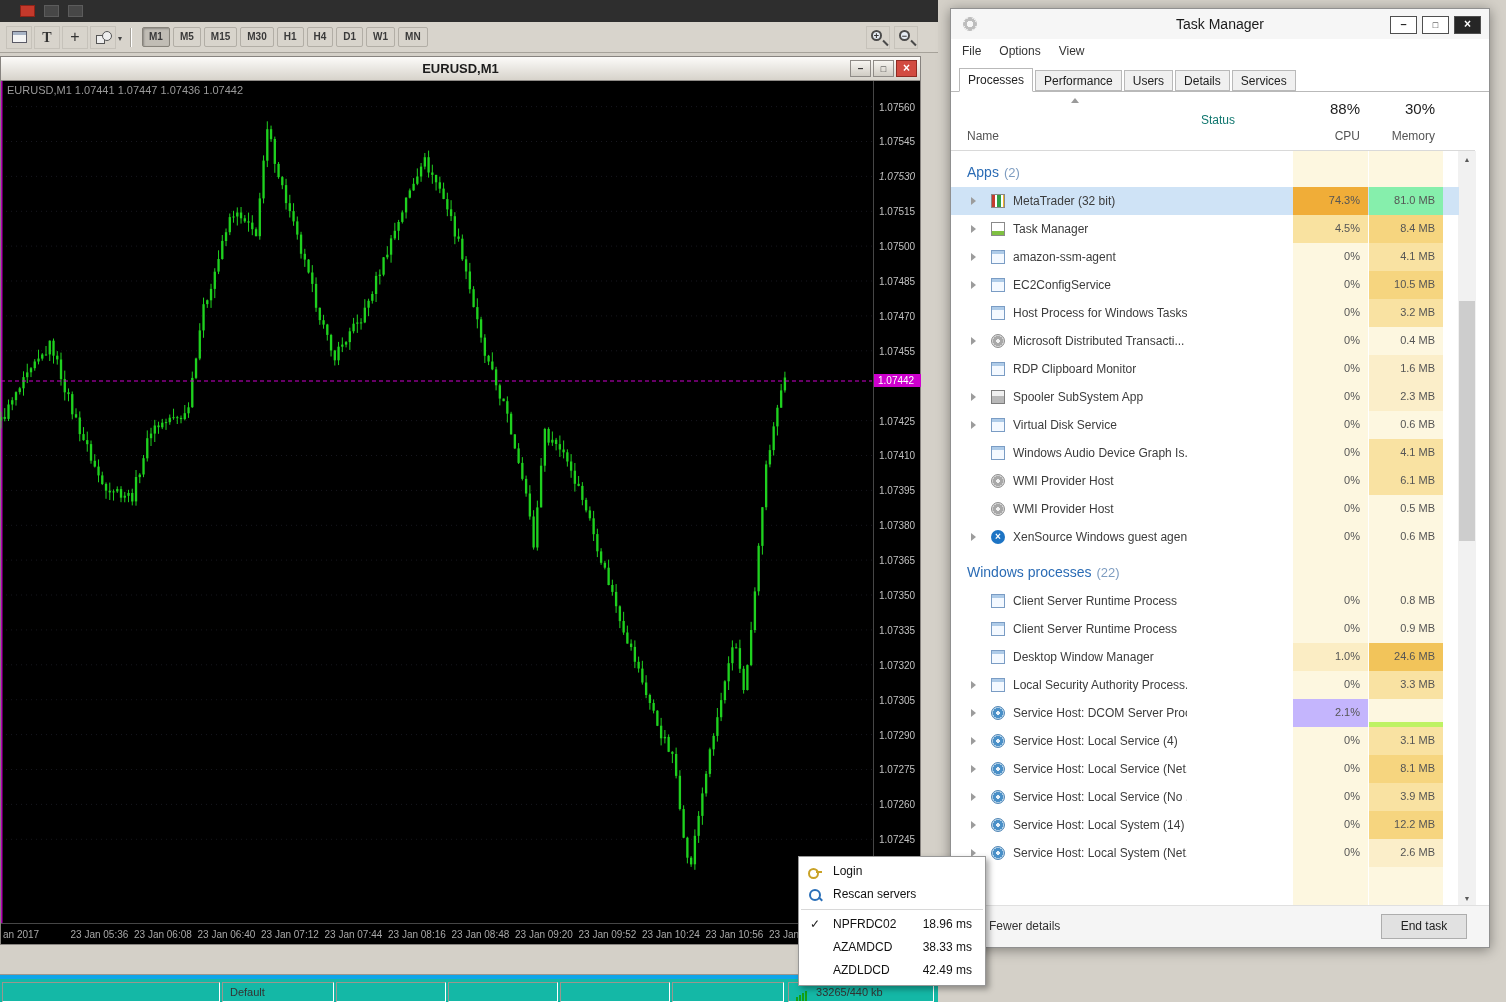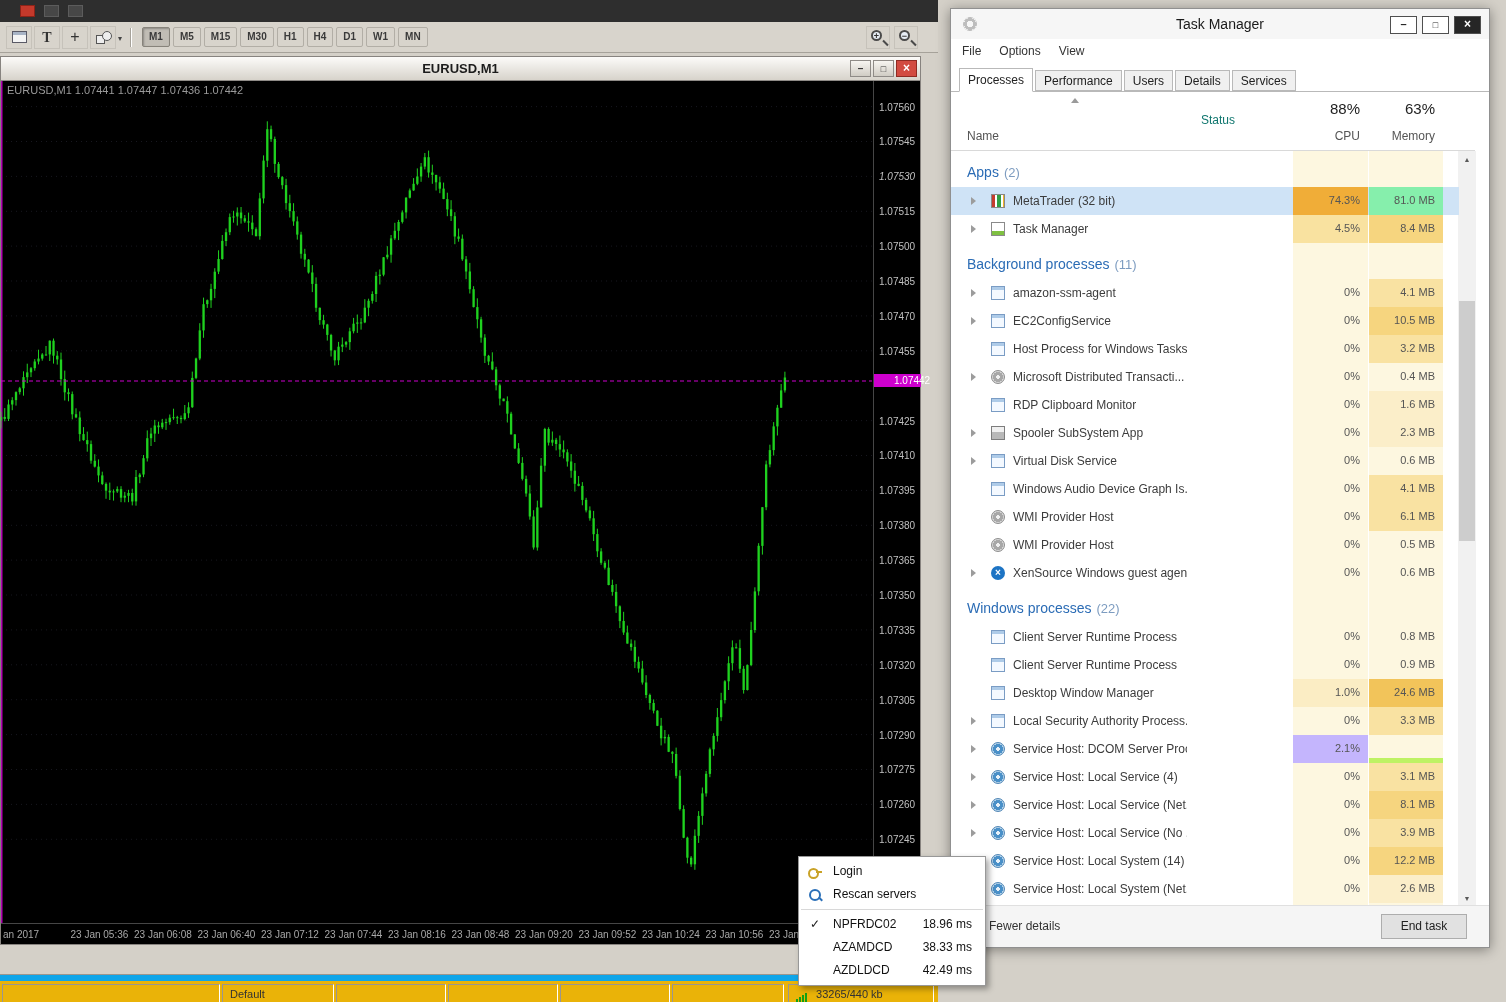--- a/index.html
+++ b/index.html
@@ -46,26 +46,26 @@
   .cw-btn.min::before{content:"–";font-weight:bold;}
   .cw-btn.max::before{content:"□";font-size:9px;}
   .cw-btn.close{background:#d24b41;border-color:#8f2b23;color:#fff;}
   .cw-btn.close::before{content:"×";font-weight:bold;font-size:12px;}
 
   .cw-body{position:absolute;left:0;top:24px;right:0;bottom:0;background:#000;}
   .plot-svg{position:absolute;left:0;top:0;}
   .quote{position:absolute;left:6px;top:3px;font-size:11px;color:#9a9a9a;z-index:3;}
   .price-axis{position:absolute;top:0;right:0;width:47px;height:842px;border-left:1px solid #464646;background:#000;z-index:2;}
   .pl{position:absolute;left:5px;font-size:10px;color:#c0c0c0;}
-  .ptag{position:absolute;left:0;width:47px;height:13px;background:#ce00ce;color:#fff;font-size:10px;line-height:13px;padding-left:20px;}
+  .ptag{position:absolute;left:0;width:47px;height:13px;background:#ce00ce;color:#fff;font-size:10px;line-height:13px;padding-left:4px;}
   .time-axis{position:absolute;left:0;bottom:0;width:872px;height:21px;border-top:1px solid #464646;background:#000;overflow:hidden;z-index:2;}
   .tl{position:absolute;top:5px;font-size:10px;color:#a8a8a8;white-space:nowrap;}
 
   
-  .statusbar{position:absolute;left:0;top:975px;width:938px;height:27px;background:#eab308;border-top:6px solid #0ea5e9;box-shadow:0 -1px 0 #9a968e;}
+  .statusbar{position:absolute;left:0;top:975px;width:938px;height:27px;background:#14b8a6;border-top:4px solid #0ea5e9;box-shadow:0 -1px 0 #9a968e;}
   .sb-cell{position:absolute;top:3px;height:20px;border:1px solid;border-color:#9a968e #ffffff #ffffff #9a968e;
     font-size:11px;line-height:18px;color:#333;padding:0 7px;white-space:nowrap;overflow:hidden;}
   .sb-bars{display:inline-block;margin-right:5px;}
   .sb-bars i{display:inline-block;width:2px;margin-right:1px;background:#13a113;vertical-align:bottom;}
 
   
   #ctx{position:absolute;left:798px;top:856px;width:188px;background:#fff;border:1px solid #989898;
     box-shadow:3px 3px 6px rgba(0,0,0,.35);z-index:50;padding:3px 0;}
   .ctx-item{position:relative;height:23px;font-size:12px;line-height:23px;color:#111;padding-left:34px;}
   .ctx-icon{position:absolute;left:9px;top:5px;width:14px;height:14px;}
@@ -733,42 +733,41 @@
     </span>
   </div>
   <div class="tm-menubar"><span class="menu-item">File</span><span class="menu-item">Options</span><span class="menu-item">View</span></div>
   <div class="tm-tabs"><div class="tm-tab active">Processes</div><div class="tm-tab">Performance</div><div class="tm-tab">Users</div><div class="tm-tab">Details</div><div class="tm-tab">Services</div></div>
   <div class="tm-header">
     <span class="h-caret"></span>
     <span class="h-name">Name</span>
     <span class="h-status">Status</span>
     <span class="h-cpu-pct">88%</span>
     <span class="h-cpu-lbl">CPU</span>
-    <span class="h-mem-pct">63%</span>
+    <span class="h-mem-pct">30%</span>
     <span class="h-mem-lbl">Memory</span>
   </div>
   <div class="tm-list">
     <span class="col-strip strip-cpu"></span>
     <span class="col-strip strip-mem"></span>
   <div class="tm-group"><span class="glabel">Apps</span><span class="gcount">(2)</span></div>
       <div class="tm-row selected">
         <span class="expand"></span>
         <span class="picon ic-metatrader"></span>
         <span class="pname">MetaTrader (32 bit)</span>
         <span class="cell cpu" style="background: rgb(240, 173, 56);">74.3%</span>
         <span class="cell mem" style="background: #86efac;">81.0 MB</span>
       </div>
       <div class="tm-row">
         <span class="expand"></span>
         <span class="picon ic-taskmanager"></span>
         <span class="pname">Task Manager</span>
         <span class="cell cpu" style="background: rgb(249, 226, 160);">4.5%</span>
         <span class="cell mem" style="background: rgb(246, 213, 127);">8.4 MB</span>
       </div>
-      <div class="tm-group"><span class="glabel">Background processes</span><span class="gcount">(11)</span></div>
       <div class="tm-row">
         <span class="expand"></span>
         <span class="picon ic-window"></span>
         <span class="pname">amazon-ssm-agent</span>
         <span class="cell cpu" style="background: rgb(253, 247, 224);">0%</span>
         <span class="cell mem" style="background: rgb(249, 226, 162);">4.1 MB</span>
       </div>
       <div class="tm-row">
         <span class="expand"></span>
         <span class="picon ic-window"></span>

